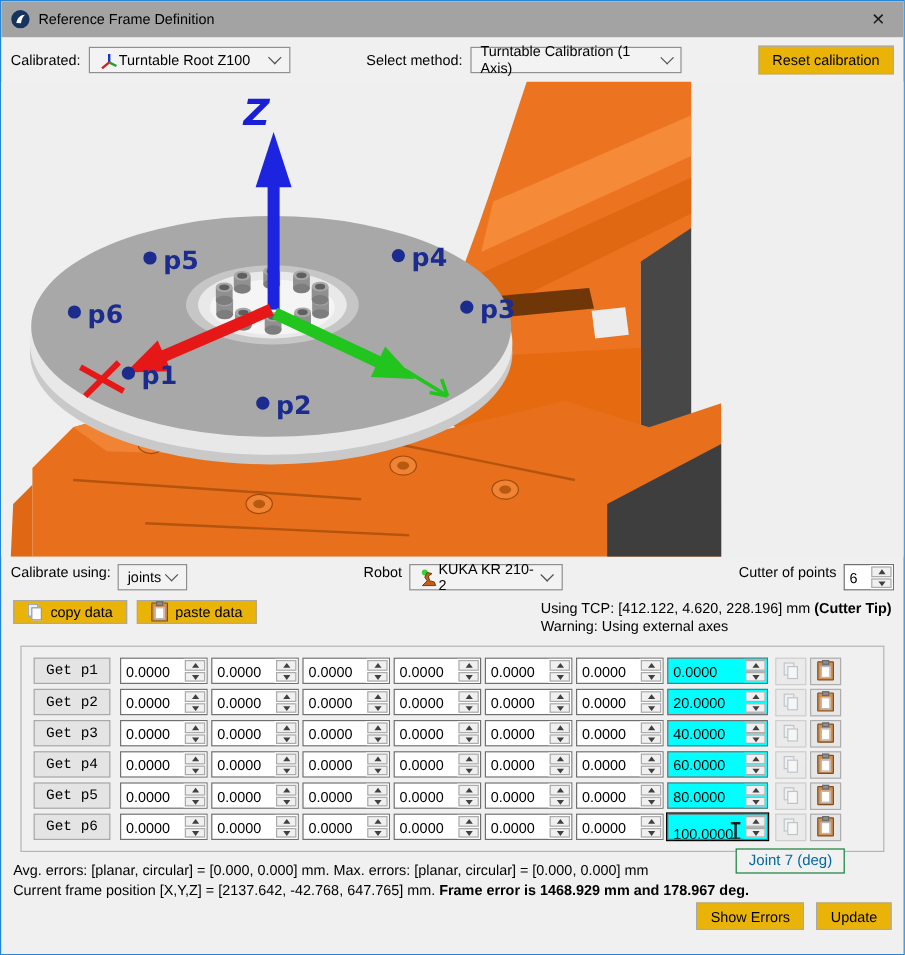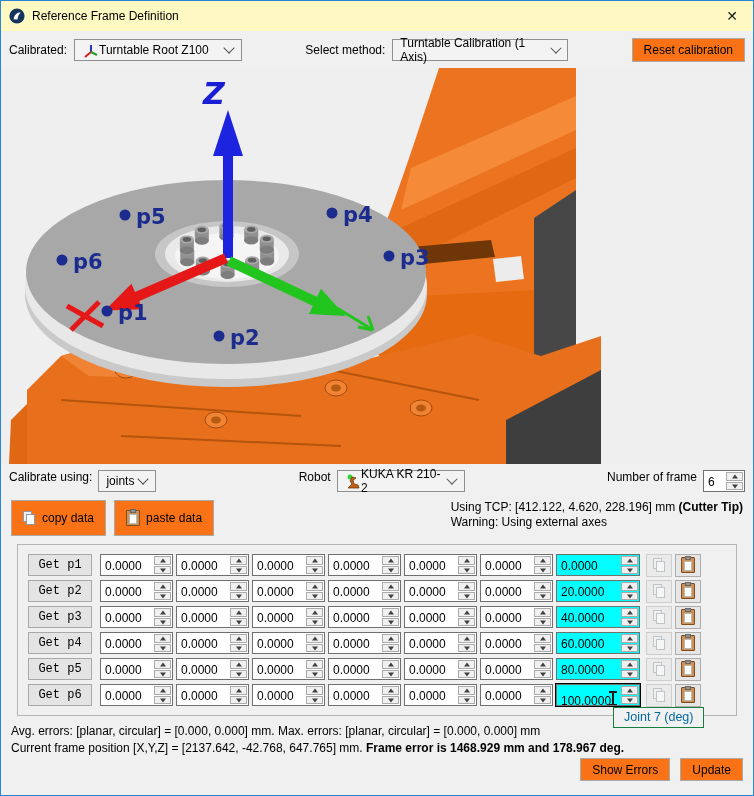--- a/index.html
+++ b/index.html
@@ -2,26 +2,26 @@
 <html><head>
 <meta charset="utf-8">
 <style>
   html,body{margin:0;padding:0}
   body{
     width:754px;height:796px;box-sizing:border-box;overflow:hidden;position:relative;
     border:1px solid #2787d6;background:#f0f0f0;
     font-family:"Liberation Sans",sans-serif;font-size:12px;color:#000;
   }
   
-  .titlebar{height:30px;background:#fef9c3;display:flex;align-items:center;padding:0 6px 0 8px;gap:7px}
+  .titlebar{height:30px;background:#a3a3a3;display:flex;align-items:center;padding:0 6px 0 8px;gap:7px}
   .title{font-size:12px}
   .close{margin-left:auto;width:30px;height:28px;display:flex;align-items:center;justify-content:center;
          font-size:14px;color:#1a1a1a;background:transparent;border:none;font-family:inherit}
   
-  .btn{background:#f97316;border:1px solid #a9a9a9;height:24px;padding:0 11px;font-family:inherit;font-size:12px;color:#000}
+  .btn{background:#eab308;border:1px solid #a9a9a9;height:24px;padding:0 11px;font-family:inherit;font-size:12px;color:#000}
   .combo{display:flex;align-items:center;gap:0;background:#f3f3f3;border:1px solid #8f8f8f;height:22px;padding:0 7px;box-sizing:border-box}
   .combo .chev{width:7px;height:7px;border-right:1.4px solid #505050;border-bottom:1.4px solid #505050;
                transform:rotate(45deg);margin:-4px 1px 0 4px}
   .lbl{white-space:nowrap}
   .grow{flex:1}
   
   .spin{display:flex;align-items:stretch;background:#fff;border:1px solid #707070;height:22px;width:73px;box-sizing:border-box}
   .spin .val{flex:1;padding:4px 0 0 4px;font-size:12px;overflow:hidden;white-space:nowrap}
   .stepper{width:17px;display:flex;flex-direction:column;padding:1px;gap:1px;background:#fff}
   .sbtn{flex:1;background:#f0f0f0;border:1px solid #ababab;position:relative}
@@ -49,21 +49,21 @@
   .viewport{position:relative;height:396px;background:#efefef}
   .viewport svg{display:block}
   .ptlbl{font-family:"DejaVu Sans",sans-serif;font-size:21px;font-weight:bold;fill:#1b2b8e}
   .zlbl{font-family:"DejaVu Sans",sans-serif;font-size:30px;font-weight:bold;font-style:italic;fill:#1a1fd6}
   
   .ctlrow{display:flex;align-items:flex-start;gap:6px;padding:6px 8px 2px 8px}
   .ctlrow .combo.joints{width:58px}
   .ctlrow .combo.robot{width:128px}
   .ctlrow .spin.npts{width:42px}
   .row2{display:flex;align-items:flex-start;gap:8px;padding:6px 8px 4px 10px}
-  .row2 .btn{display:flex;align-items:center;gap:6px;height:36px}
+  .row2 .btn{display:flex;align-items:center;gap:6px;height:20px}
   .tcpblock{margin-left:auto;text-align:left;line-height:15px;padding-right:2px}
   
   .groupbox{margin:4px 16px 0 16px;border:1px solid #b5b5b5;padding:5px 10px;background:#f0f0f0}
   .trow{display:flex;align-items:center;margin:4px 0;height:22px}
   .getp{width:64px;height:22px;background:#e4e4e4;border:1px solid #a8a8a8;font-family:Liberation Mono, monospace;font-size:12px;margin-right:8px}
   .trow .spin{margin-right:3px}
   .trow .iconbtn{margin-left:3px}
   
   .ibeam{position:relative;width:2px;height:13px;background:#1c1c1c;display:inline-block;margin:3px 0 0 1px}
   .ibeam::before,.ibeam::after{content:"";position:absolute;left:-3px;width:8px;height:2px;background:#1c1c1c}
@@ -268,21 +268,21 @@
   <div class="combo robot">
     <svg width="17" height="15">
       <circle cx="5" cy="3" r="2.5" fill="#35d435"></circle>
       <path d="M3 14 L14 14 L13 11 L9 10 L8 6 L11 4 L7 3 L5 7 L7 10 Z" fill="#c2601a" stroke="#6f3708" stroke-width="0.8"></path>
     </svg>
     <span>KUKA KR 210-2</span>
     <span class="grow"></span>
       <span class="chev"></span>
   </div>
   <span class="grow"></span>
-  <span class="lbl">Number of frame</span>
+  <span class="lbl">Cutter of points</span>
   <div class="spin npts">
     <span class="val">6</span>
     <span class="stepper">
         <span class="sbtn up"></span>
         <span class="sbtn down"></span>
       </span>
   </div>
 </div>
 
 <div class="row2">

